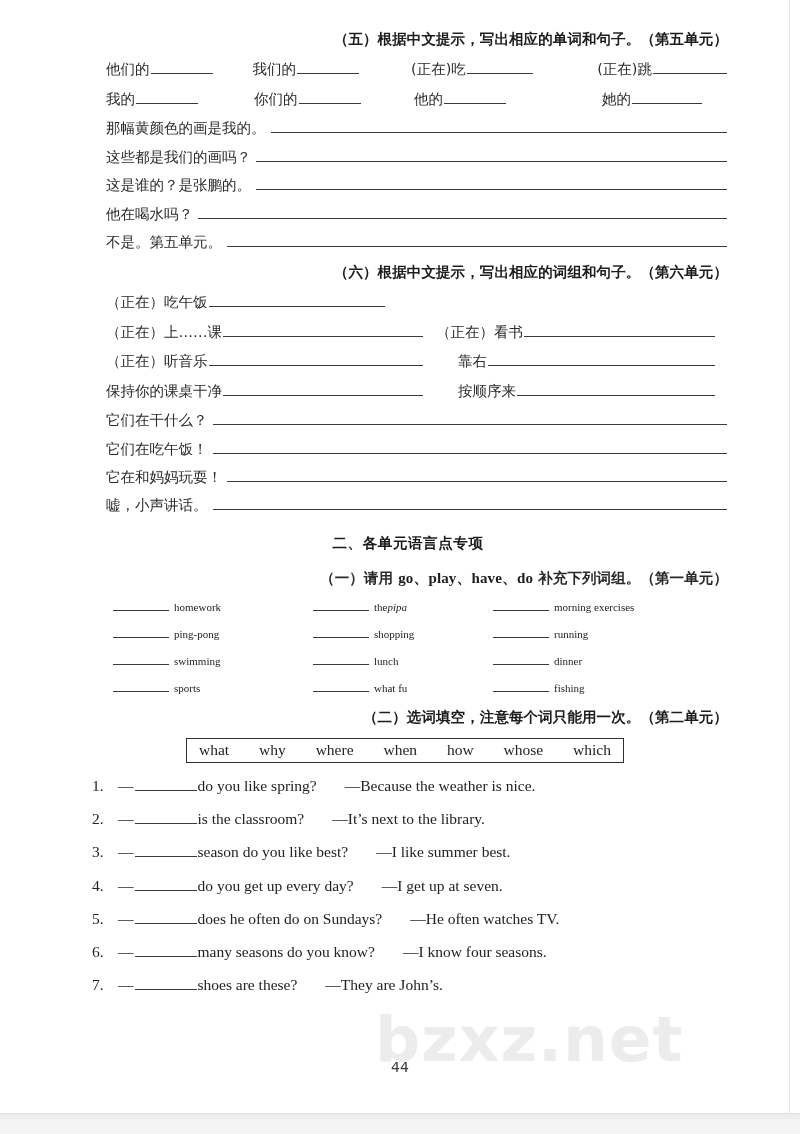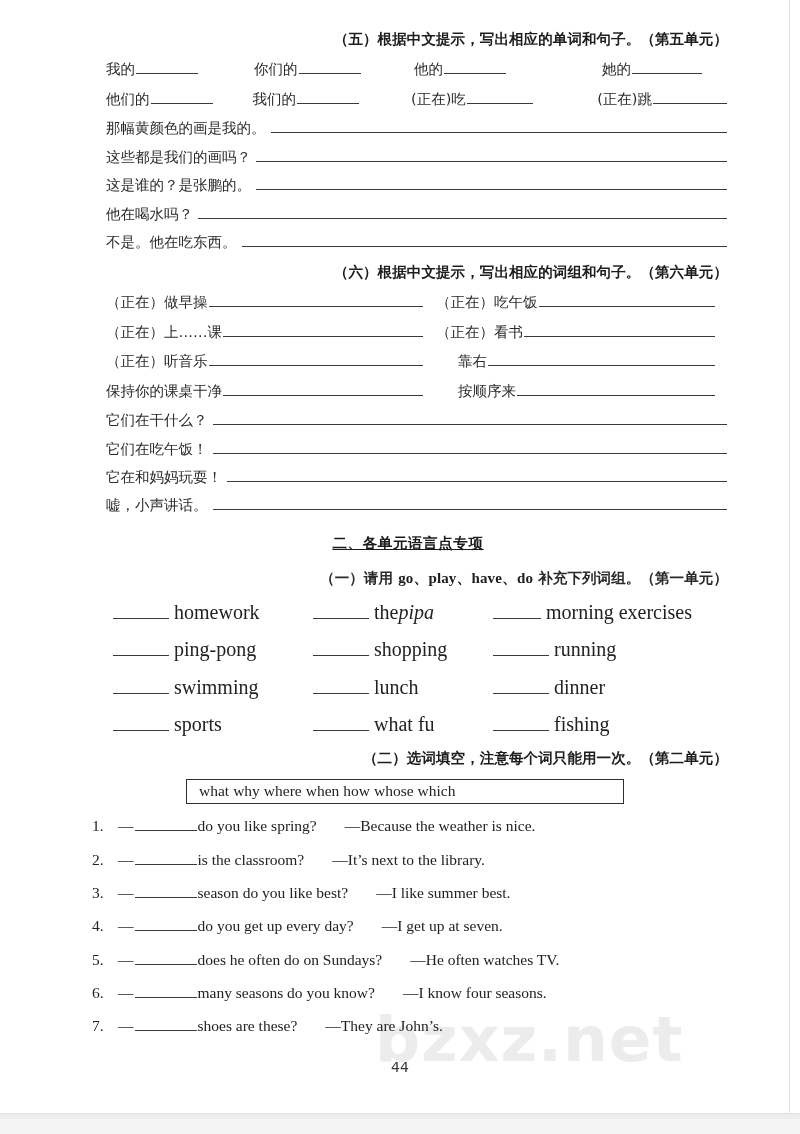--- a/index.html
+++ b/index.html
@@ -93,21 +93,20 @@
   }
 
   .big-heading {
     text-align: center;
     font-family: "DejaVu Sans", "Liberation Sans", sans-serif;
     font-weight: bold;
     font-size: 14.5px;
     color: #1a1a1a;
     margin: 19px 0 16px 0;
     letter-spacing: 0.6px;
-    text-decoration: underline;
   }
 
   
   .rule {
     display: inline-block;
     border-bottom: 1.2px solid #3a3a3a;
     vertical-align: baseline;
     height: 0.92em;
     margin: 0 1px;
   }
@@ -158,21 +157,21 @@
   .tcol .rule { flex: 1 1 auto; }
 
   
   .egrid {
     padding-left: 24px;
     margin-top: 12px;
   }
   .egrid-row {
     display: flex;
     margin-bottom: 14px;
-    font-size: 20px;
+    font-size: 11px;
     line-height: 1.1;
     text-align: center;
   }
   .ecell {
     display: flex;
     align-items: baseline;
     white-space: nowrap;
   }
   .ecell.c1 { width: 200px; }
   .ecell.c2 { width: 180px; }
@@ -188,20 +187,21 @@
     margin: 6px 0 12px 0;
   }
   .wordbank {
     border: 1.4px solid #2e2e2e;
     display: flex;
     align-items: center;
     padding: 2px 10px 3px 10px;
     font-size: 15.5px;
     width: 438px;
     box-sizing: border-box;
+    justify-content: space-between;
   }
   .wordbank span { padding: 0 2px; }
 
   
   .qrow {
     display: flex;
     align-items: baseline;
     font-size: 15.5px;
     line-height: 1.1;
     margin-bottom: 15px;
@@ -237,89 +237,85 @@
 
   <div class="watermark">bzxz.net</div>
 
   <div class="content">
 
     <div class="sec-heading cn">（五）根据中文提示，写出相应的单词和句子。（第五单元）</div>
 
     <div>
       <div class="wrow cn">
         <div class="wcell" style="width:148px">
+          <span>他们的</span>
+          <span class="rule" style="width:62px"></span>
+        </div>
+        <div class="wcell" style="width:160px">
+          <span>我们的</span>
+          <span class="rule" style="width:62px"></span>
+        </div>
+        <div class="wcell" style="width:188px">
+          <span>(正在)吃</span>
+          <span class="rule" style="width:66px"></span>
+        </div>
+        <div class="wcell">
+          <span>(正在)跳</span>
+          <span class="rule" style="width:74px"></span>
+        </div>
+      </div>
+
+      <div class="wrow cn">
+        <div class="wcell" style="width:148px">
           <span>我的</span>
           <span class="rule" style="width:62px"></span>
         </div>
         <div class="wcell" style="width:160px">
           <span>你们的</span>
           <span class="rule" style="width:62px"></span>
         </div>
         <div class="wcell" style="width:188px">
           <span>他的</span>
           <span class="rule" style="width:62px"></span>
         </div>
         <div class="wcell">
           <span>她的</span>
           <span class="rule" style="width:70px"></span>
         </div>
       </div>
 
-      <div class="wrow cn">
-        <div class="wcell" style="width:148px">
-          <span>他们的</span>
-          <span class="rule" style="width:62px"></span>
-        </div>
-        <div class="wcell" style="width:160px">
-          <span>我们的</span>
-          <span class="rule" style="width:62px"></span>
-        </div>
-        <div class="wcell" style="width:188px">
-          <span>(正在)吃</span>
-          <span class="rule" style="width:66px"></span>
-        </div>
-        <div class="wcell">
-          <span>(正在)跳</span>
-          <span class="rule" style="width:74px"></span>
-        </div>
-      </div>
-
     </div>
 
     <div style="margin-top:4px">
       <div class="srow cn">
         <span class="lbl">那幅黄颜色的画是我的。</span>
         <span class="rule"></span>
       </div>
       <div class="srow cn">
         <span class="lbl">这些都是我们的画吗？</span>
         <span class="rule"></span>
       </div>
       <div class="srow cn">
         <span class="lbl">这是谁的？是张鹏的。</span>
         <span class="rule"></span>
       </div>
       <div class="srow cn">
         <span class="lbl">他在喝水吗？</span>
         <span class="rule"></span>
       </div>
       <div class="srow cn">
-        <span class="lbl">不是。他在吃东西。</span>
+        <span class="lbl">不是。第五单元。</span>
         <span class="rule"></span>
       </div>
     </div>
 
     <div class="sec-heading cn" style="margin-top:12px">（六）根据中文提示，写出相应的词组和句子。（第六单元）</div>
 
     <div>
       <div class="trow cn">
-        <div class="tcol left">
-          <span class="lbl">（正在）做早操</span>
-          <span class="rule"></span>
-        </div>
         <div class="tcol right">
           <span class="lbl">（正在）吃午饭</span>
           <span class="rule"></span>
         </div>
       </div>
       <div class="trow cn">
         <div class="tcol left">
           <span class="lbl">（正在）上……课</span>
           <span class="rule"></span>
         </div>

